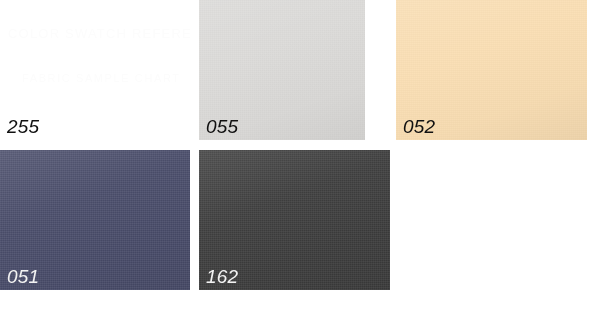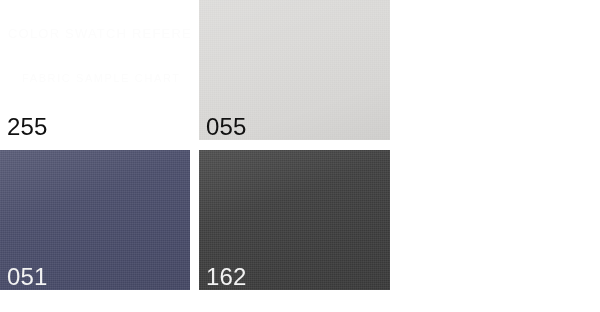--- a/index.html
+++ b/index.html
@@ -57,26 +57,27 @@
       rgba(255,255,255,0.10) 0%,
       rgba(255,255,255,0.02) 38%,
       rgba(0,0,0,0.015) 72%,
       rgba(0,0,0,0.05) 100%);
   }
 
   .swatch-code {
     position: absolute;
     left: 7px;
     bottom: 3px;
-    font-size: 24px;
+    font-size: 19px;
     line-height: 20px;
     letter-spacing: 0.2px;
     font-family: "Liberation Sans", sans-serif;
     white-space: nowrap;
     z-index: 4;
+    font-style: italic;
   }
   .swatch-code.dark  { color: #111111; }
   .swatch-code.light { color: #f2f2f2; }
 
   
   .ghost-text-block {
     position: absolute;
     z-index: 2;
     color: #fcfcfc;
     font-family: "Liberation Sans", sans-serif;
@@ -101,26 +102,31 @@
 
 <div id="swatch-board">
 
   <div class="swatch no-texture" style="left:0px; top:0px; width:190px; height:140px; background:#ffffff;">
 
     <div class="ghost-text-block ghost-line-1">COLOR SWATCH REFERENCE</div>
     <div class="ghost-text-block ghost-line-2">FABRIC SAMPLE CHART</div>
     <div class="swatch-code dark">255</div>
   </div>
 
-  <div class="swatch faint-texture" style="left:199px; top:0px; width:191px; height:140px; background:#dcdbd9;">
+  <div class="swatch faint-texture" style="left:199px; top:0px; width:166px; height:140px; background:#dcdbd9;">
     <div class="texture"></div>
     <div class="sheen"></div>
     <div class="swatch-code dark">055</div>
   </div>
 
+  <div class="swatch faint-texture" style="left:396px; top:0px; width:191px; height:140px; background:#fadfb4;">
+    <div class="texture"></div>
+    <div class="sheen"></div>
+    <div class="swatch-code dark">052</div>
+  </div>
 
   <div class="swatch" style="left:0px; top:150px; width:190px; height:140px; background:#4a4d6b;">
     <div class="texture"></div>
     <div class="sheen"></div>
     <div class="swatch-code light">051</div>
   </div>
 
   <div class="swatch" style="left:199px; top:150px; width:191px; height:140px; background:#3e3e3e;">
     <div class="texture"></div>
     <div class="sheen"></div>

